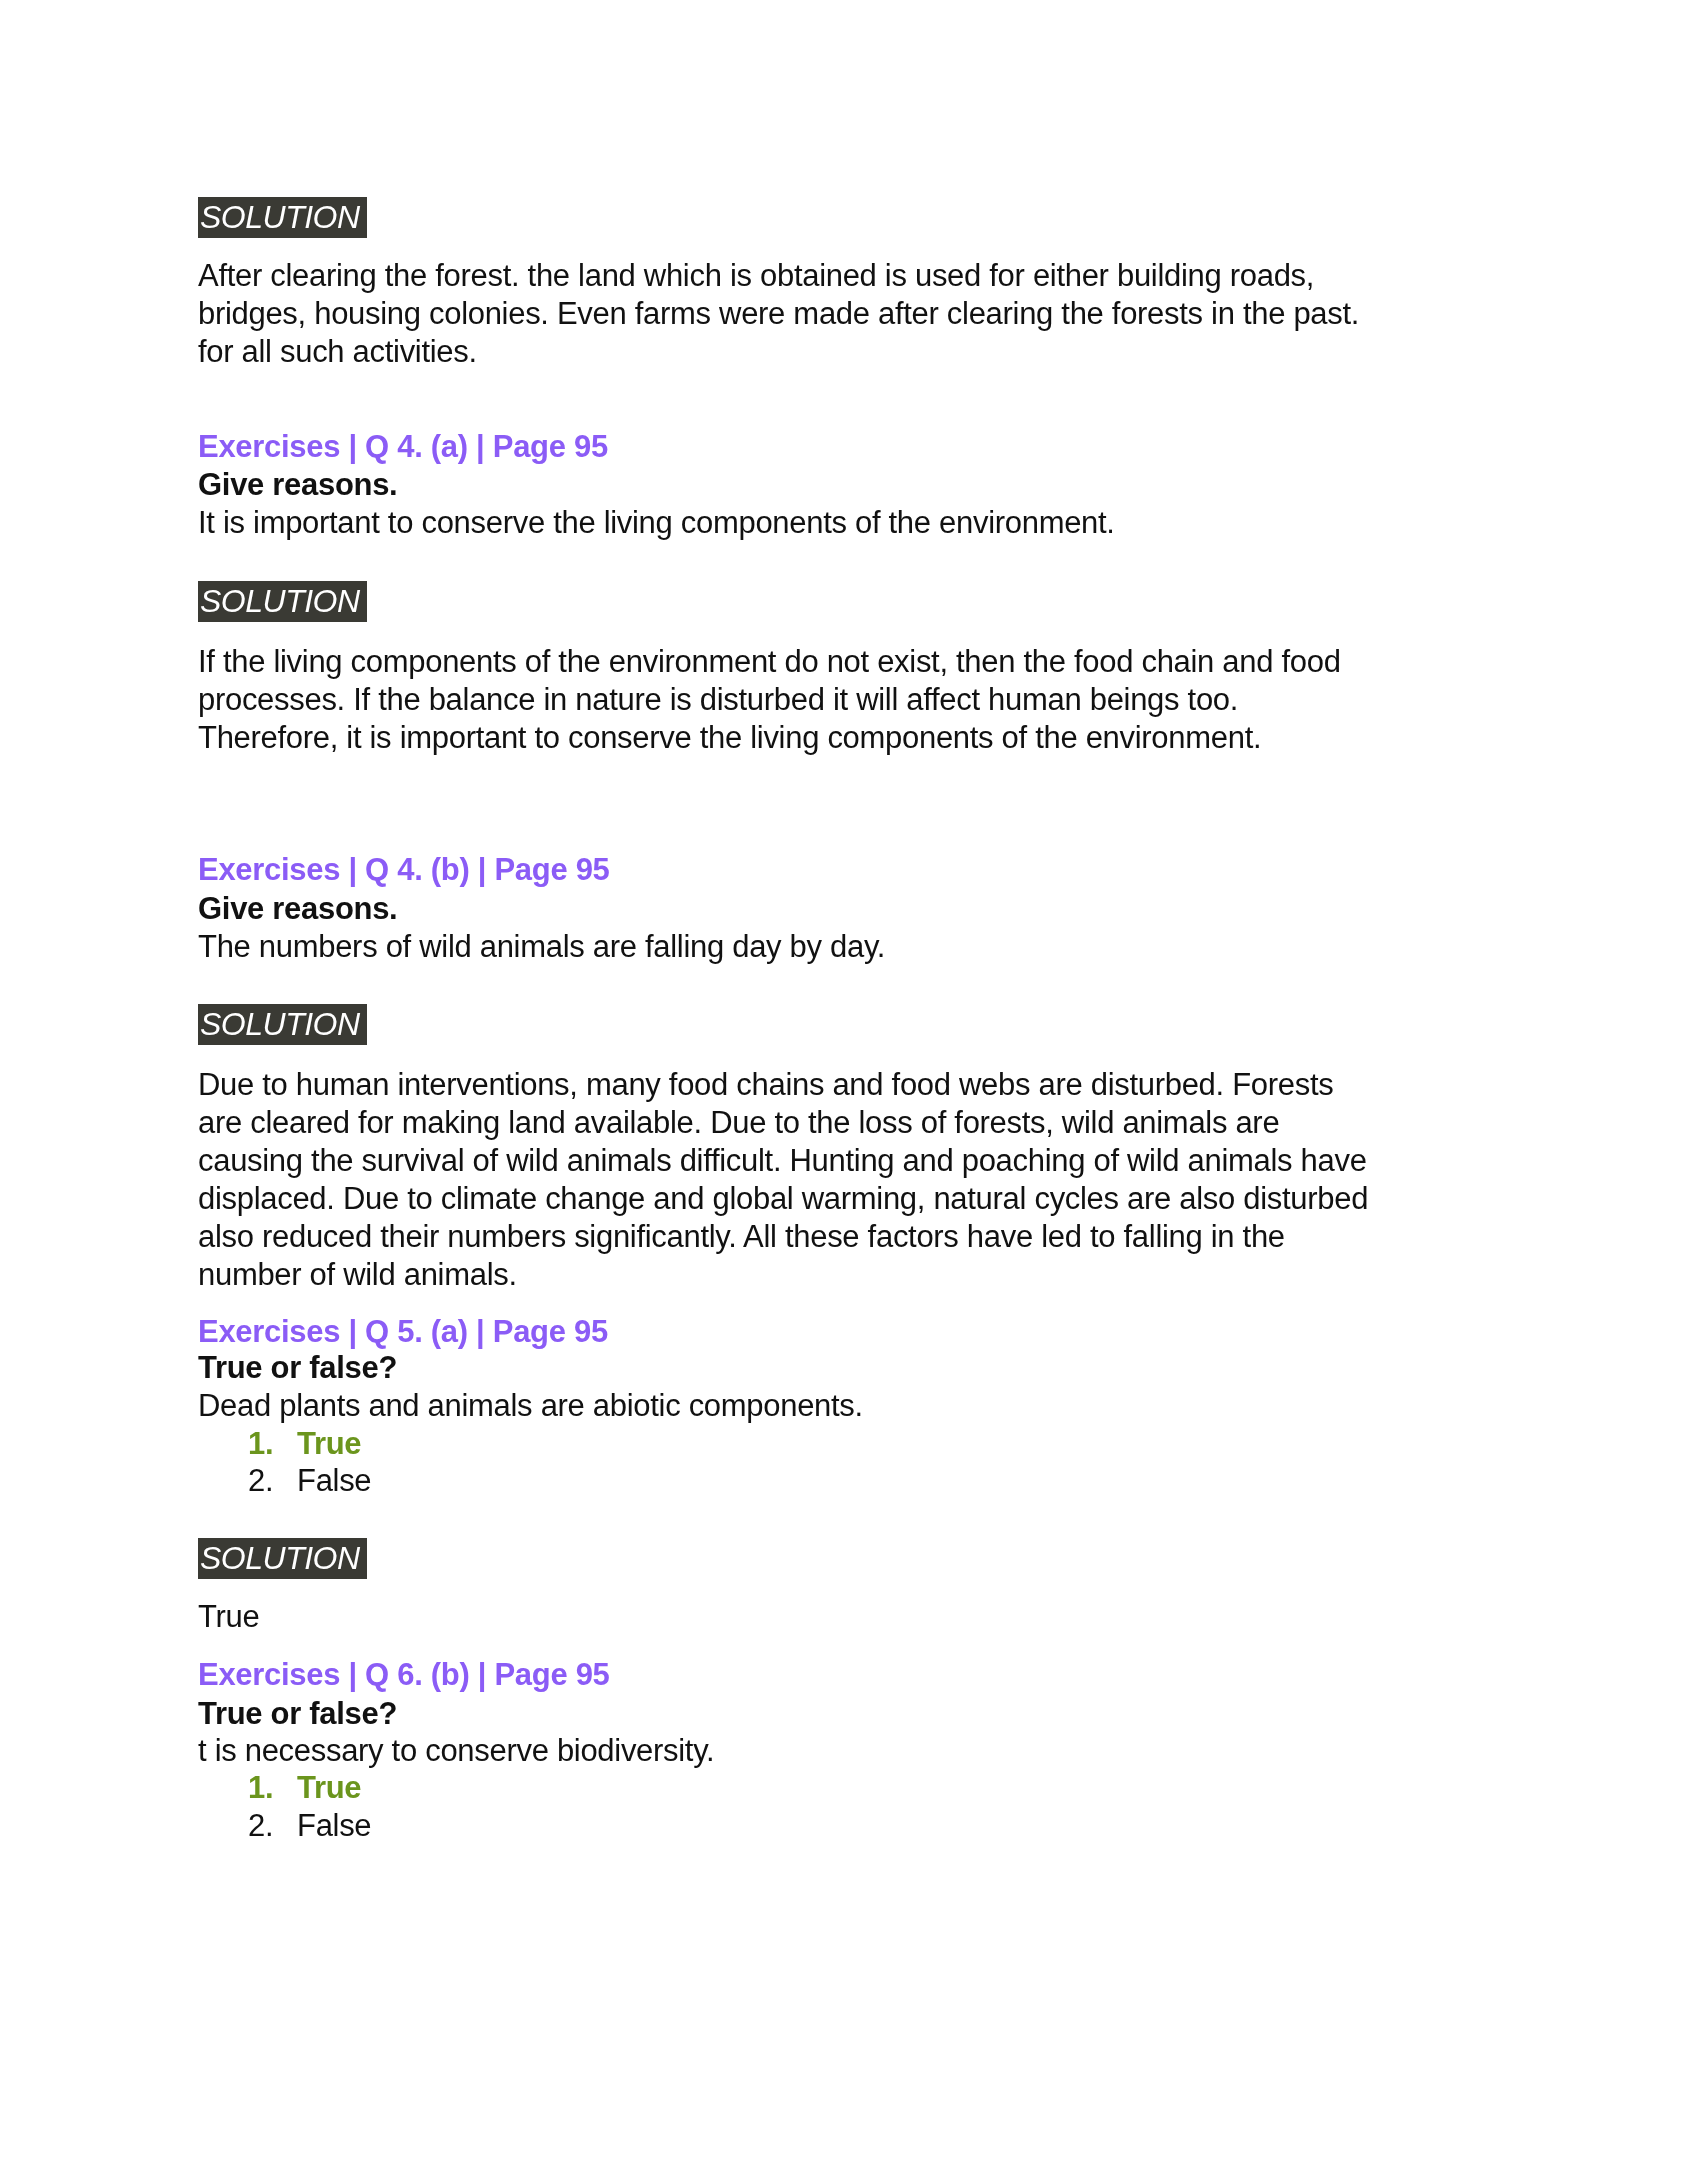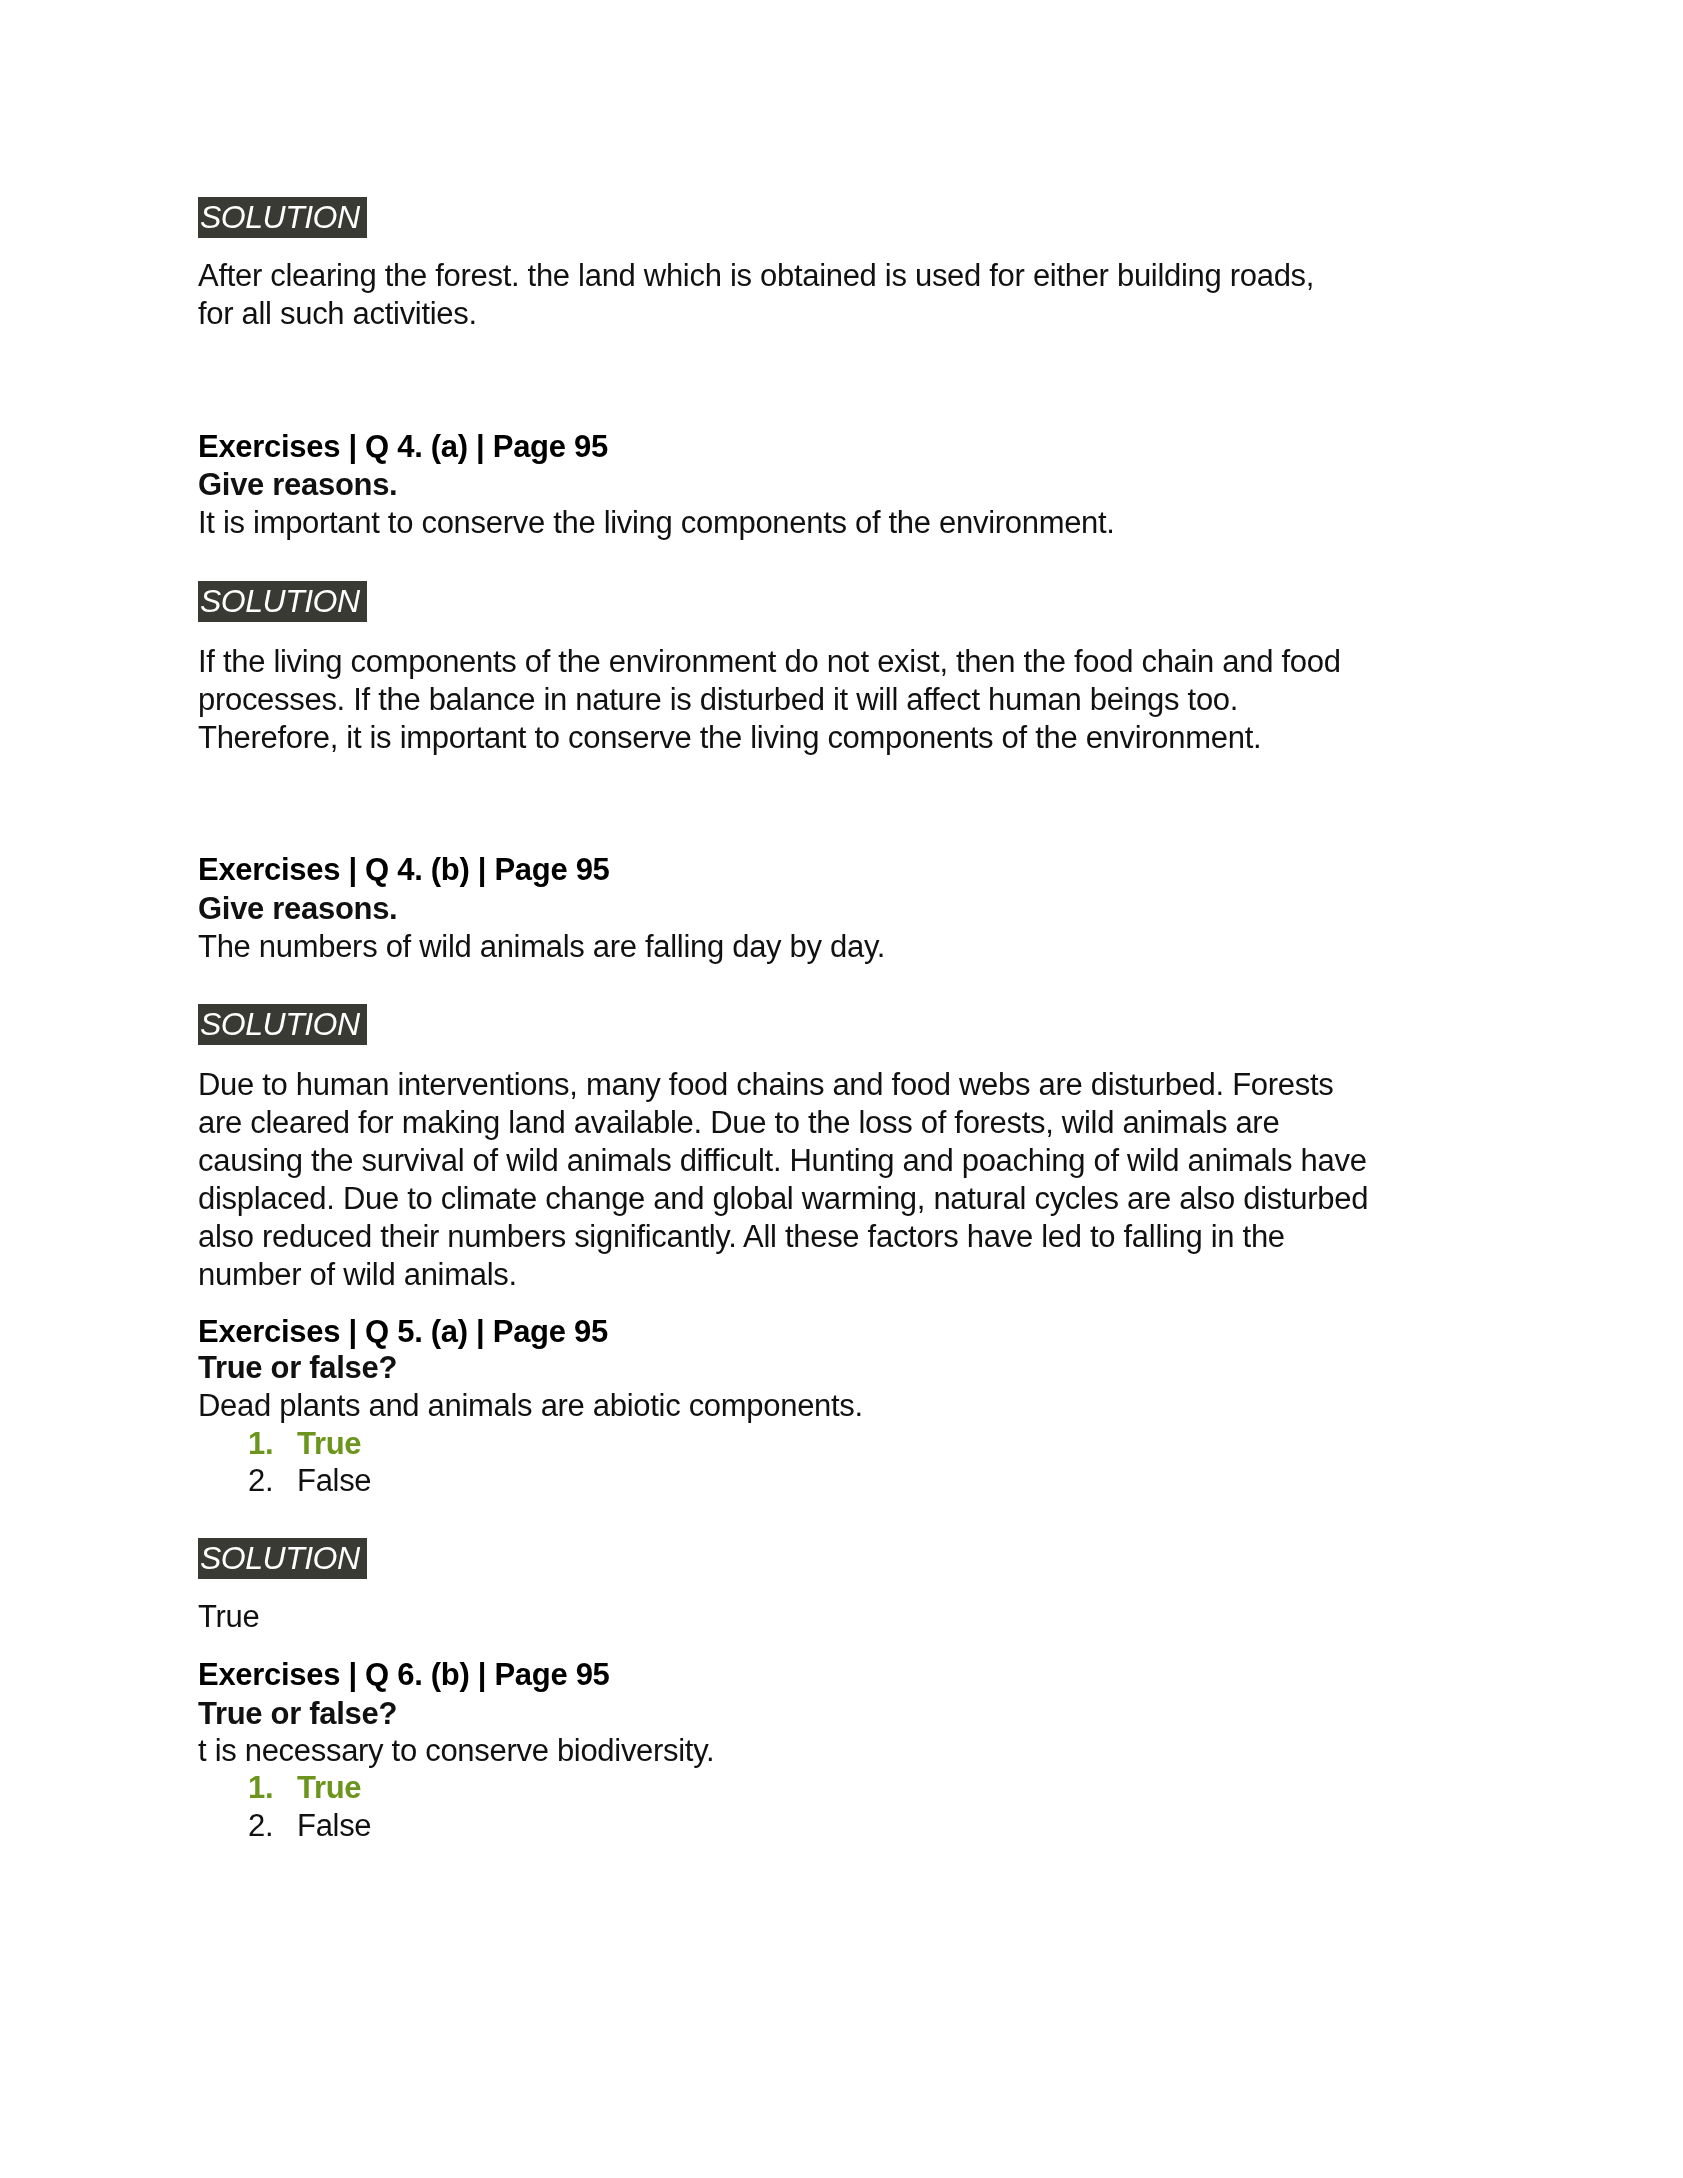--- a/index.html
+++ b/index.html
@@ -3,32 +3,33 @@
 <meta charset="utf-8">
 <style>
   html, body { margin:0; padding:0; background:#ffffff; }
   body { width:1683px; height:2178px; position:relative; overflow:hidden;
          font-family:"Liberation Sans", sans-serif; color:#111; }
   .line { position:absolute; left:198px; font-size:31px; line-height:38px; height:38px; white-space:nowrap; letter-spacing:-0.3px; }
   .para { position:absolute; left:198px; width:1287px; font-size:31px; line-height:38px; letter-spacing:-0.3px; }
   .para span.l { display:block; white-space:nowrap; height:38px; }
   .sol { position:absolute; left:198px; width:169px; height:41px; background:#3a3a34; color:#fff;
          font-style:italic; font-size:32px; line-height:41px; padding-left:2px; box-sizing:border-box; letter-spacing:-0.5px; overflow:hidden; white-space:nowrap; }
-  .hd { color:#000000; font-weight:bold; }
+  .hd { color:#8b5cf6; font-weight:bold; }
   .bold { font-weight:bold; }
   .num { position:absolute; left:248px; }
   .opt { position:absolute; left:297px; }
   .ok { color:#6b951d; font-weight:bold; }
 </style>
 </head>
 <body>
 
 <div class="sol" style="top:197px">SOLUTION</div>
 <div class="para" style="top:257px">
   <span class="l">After clearing the forest. the land which is obtained is used for either building roads,</span>
+  <span class="l">bridges, housing colonies. Even farms were made after clearing the forests in the past.</span>
   <span class="l">for all such activities.</span>
 </div>
 
 <div class="line hd" style="top:428px">Exercises | Q 4. (a) | Page 95</div>
 <div class="line bold" style="top:466px">Give reasons.</div>
 <div class="line" style="top:504px">It is important to conserve the living components of the environment.</div>
 <div class="sol" style="top:581px">SOLUTION</div>
 <div class="para" style="top:643px">
   <span class="l">If the living components of the environment do not exist, then the food chain and food</span>
   <span class="l">processes. If the balance in nature is disturbed it will affect human beings too.</span>

